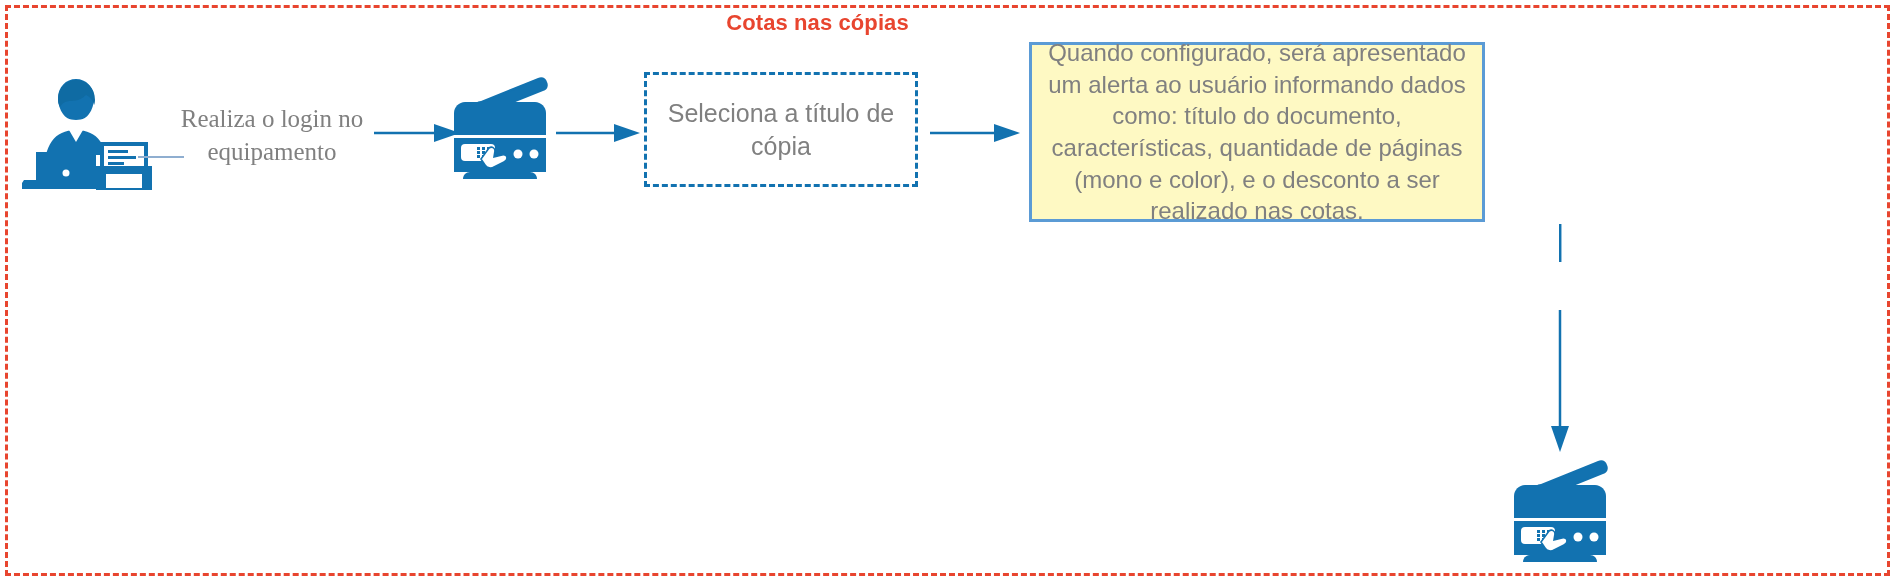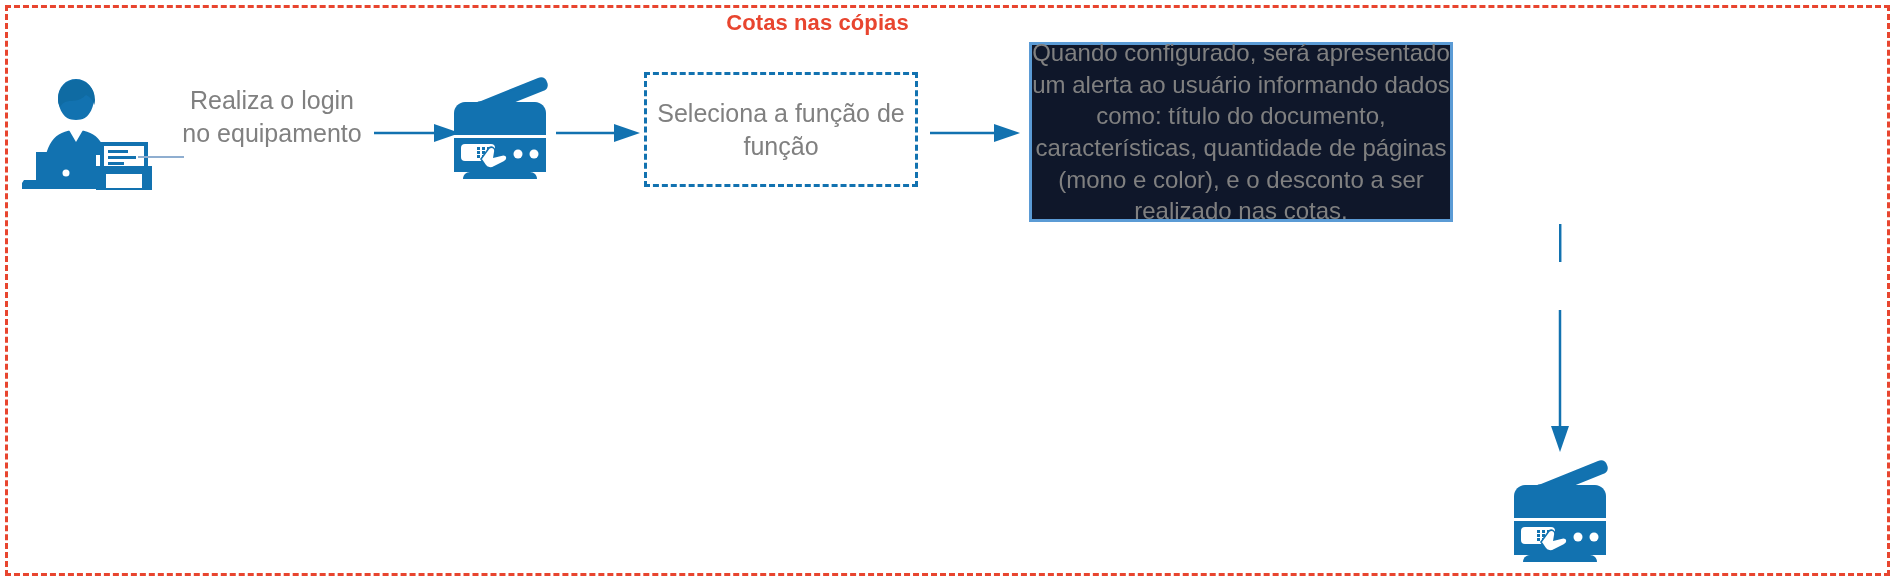--- a/index.html
+++ b/index.html
@@ -63,23 +63,23 @@
   }
   #step-copy-function .flow-label {
     position: static;
     width: 252px;
   }
   
   #info-box {
     position: absolute;
     left: 1029px;
     top: 42px;
-    width: 424px;
+    width: 456px;
     height: 180px;
-    background: #0f172a;
+    background: #fef9c3;
     border: 3px solid #5b9bd5;
     box-sizing: border-box;
     display: flex;
     align-items: center;
     justify-content: center;
   }
   #info-box .flow-label {
     position: static;
     width: 482px;
     font-size: 24px;
@@ -130,21 +130,21 @@
       </g>
     </svg>
   </div>
 
   <div class="connector" style="left:138px; top:145px; width:46px; height:3px;">
     <svg width="46" height="3">
         <rect x="0" y="0" width="46" height="2" fill="#8faed0"></rect>
       </svg>
   </div>
 
-  <div class="flow-label" style="left:176px; top:84px; width:192px;">Realiza o login no equipamento</div>
+  <div class="flow-label" style="left:176px; top:103px; width:192px;font-family:Liberation Serif, serif;">Realiza o login no equipamento</div>
 
   <div class="connector" style="left:374px; top:120px; width:86px; height:26px;">
     <svg width="86" height="26" viewBox="0 0 86 26">
       <line x1="0" y1="13" x2="62" y2="13" stroke="#1272b0" stroke-width="2.5"></line>
       <polygon points="60,4 86,13 60,22" fill="#1272b0"></polygon>
     </svg>
   </div>
 
   <div class="icon-wrap" style="left:448px; top:75px; width:104px; height:110px;">
     <svg width="104" height="110" viewBox="0 0 104 110" xmlns="http://www.w3.org/2000/svg">
@@ -186,21 +186,21 @@
   </div>
 
   <div class="connector" style="left:556px; top:120px; width:84px; height:26px;">
     <svg width="84" height="26" viewBox="0 0 84 26">
       <line x1="0" y1="13" x2="60" y2="13" stroke="#1272b0" stroke-width="2.5"></line>
       <polygon points="58,4 84,13 58,22" fill="#1272b0"></polygon>
     </svg>
   </div>
 
   <div id="step-copy-function">
-    <div class="flow-label">Seleciona a função de função</div>
+    <div class="flow-label">Seleciona a título de cópia</div>
   </div>
 
   <div class="connector" style="left:930px; top:120px; width:90px; height:26px;">
     <svg width="90" height="26" viewBox="0 0 90 26">
       <line x1="0" y1="13" x2="66" y2="13" stroke="#1272b0" stroke-width="2.5"></line>
       <polygon points="64,4 90,13 64,22" fill="#1272b0"></polygon>
     </svg>
   </div>
 
   <div id="info-box">

